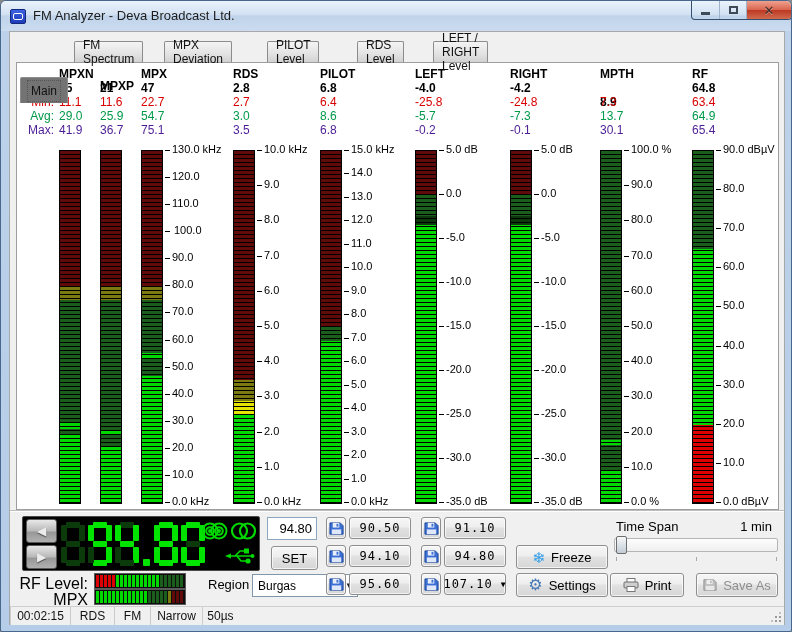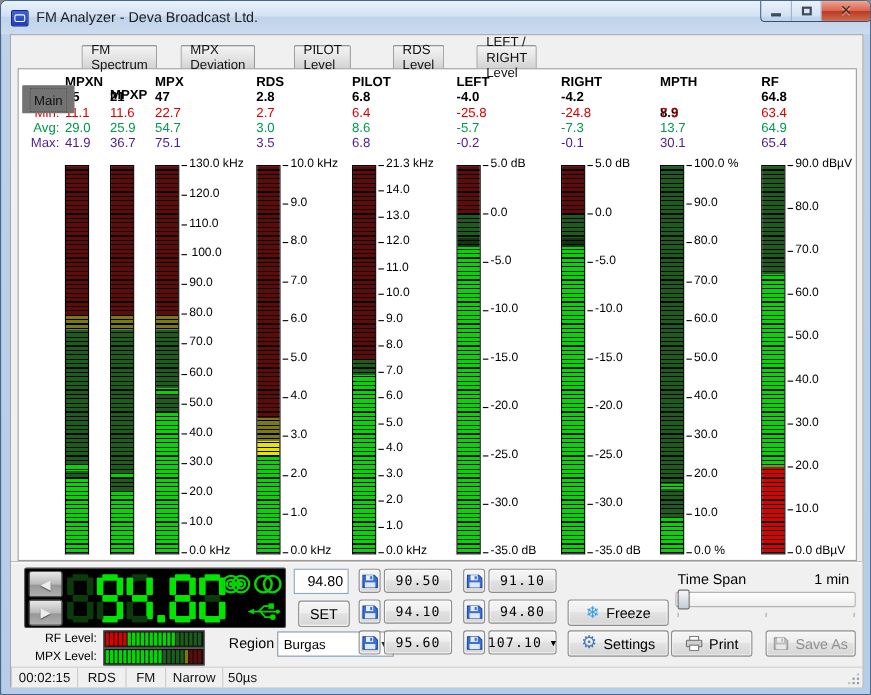--- a/index.html
+++ b/index.html
@@ -68,21 +68,21 @@
   .seg-g{left:5px;right:5px;top:19px;height:6px;}
   .seg-d{left:5px;right:5px;bottom:0;height:6px;}
   .seg-f{left:0;top:3px;width:6px;height:16px;}
   .seg-b{right:0;top:3px;width:6px;height:16px;}
   .seg-e{left:0;bottom:3px;width:6px;height:16px;}
   .seg-c{right:0;bottom:3px;width:6px;height:16px;}
   .seg-dotcell{position:relative;width:9px;height:44px;margin-right:3px;flex:none;}
   .seg-dotcell::after{content:"";position:absolute;left:1px;bottom:0;width:7px;height:7px;background:#00e400;border-radius:1px;}
   .led-icons{position:absolute;right:2px;top:3px;width:56px;height:48px;}
   
-  .lvl-label{position:absolute;width:78px;text-align:right;font-size:11px;color:#000;}
+  .lvl-label{position:absolute;width:78px;text-align:right;font-size:16px;color:#000;}
   .lvl-bar{position:absolute;left:84px;height:16px;background:#0d0d0d;border:1px solid #5a5a5a;
     display:flex;align-items:center;padding:1px;}
   .ledseg{width:3px;height:12px;margin-right:1px;flex:none;}
   .region-label{position:absolute;left:198px;top:544px;font-size:13px;color:#000;}
   .combo{position:absolute;left:248px;top:541px;width:106px;height:23px;background:#fff;
     border:1px solid #8096ab;display:flex;align-items:center;font-size:12px;}
   .combo .val{flex:1;padding-left:5px;}
   .combo .arr{width:16px;text-align:center;font-size:8px;color:#222;}
   .freq-input{position:absolute;left:257px;top:484px;width:50px;height:23px;border:1px solid #8ca6c0;
     font-family:"Liberation Sans",sans-serif;font-size:13px;text-align:right;padding-right:4px;background:#fff;}
@@ -257,21 +257,21 @@
         <div class="tickline" style="left: 247px; top: 364.4px;"></div>
         <div class="ticktext" style="left: 254px; top: 357.4px;">3.0</div>
         <div class="tickline" style="left: 247px; top: 399.6px;"></div>
         <div class="ticktext" style="left: 254px; top: 392.6px;">2.0</div>
         <div class="tickline" style="left: 247px; top: 434.8px;"></div>
         <div class="ticktext" style="left: 254px; top: 427.8px;">1.0</div>
         <div class="tickline" style="left: 247px; top: 470px;"></div>
         <div class="ticktext" style="left: 254px; top: 463px;">0.0 kHz</div>
         <div class="meter-bar" style="left: 310px; top: 118px; background-image: repeating-linear-gradient(to top, rgb(0, 0, 0) 0px, rgb(0, 0, 0) 1px, transparent 1px, transparent 4px), linear-gradient(to top, rgb(0, 216, 0) 0%, rgb(0, 216, 0) 46%, rgb(27, 94, 27) 46%, rgb(27, 94, 27) 50%, rgb(96, 10, 10) 50%, rgb(96, 10, 10) 100%);"></div>
         <div class="tickline" style="left: 334px; top: 118px;"></div>
-        <div class="ticktext" style="left: 341px; top: 111px;">21.3 kHz</div>
+        <div class="ticktext" style="left: 341px; top: 111px;">15.0 kHz</div>
         <div class="tickline" style="left: 334px; top: 141.467px;"></div>
         <div class="ticktext" style="left: 341px; top: 134.467px;">14.0</div>
         <div class="tickline" style="left: 334px; top: 164.933px;"></div>
         <div class="ticktext" style="left: 341px; top: 157.933px;">13.0</div>
         <div class="tickline" style="left: 334px; top: 188.4px;"></div>
         <div class="ticktext" style="left: 341px; top: 181.4px;">12.0</div>
         <div class="tickline" style="left: 334px; top: 211.867px;"></div>
         <div class="ticktext" style="left: 341px; top: 204.867px;">11.0</div>
         <div class="tickline" style="left: 334px; top: 235.333px;"></div>
         <div class="ticktext" style="left: 341px; top: 228.333px;">10.0</div>

